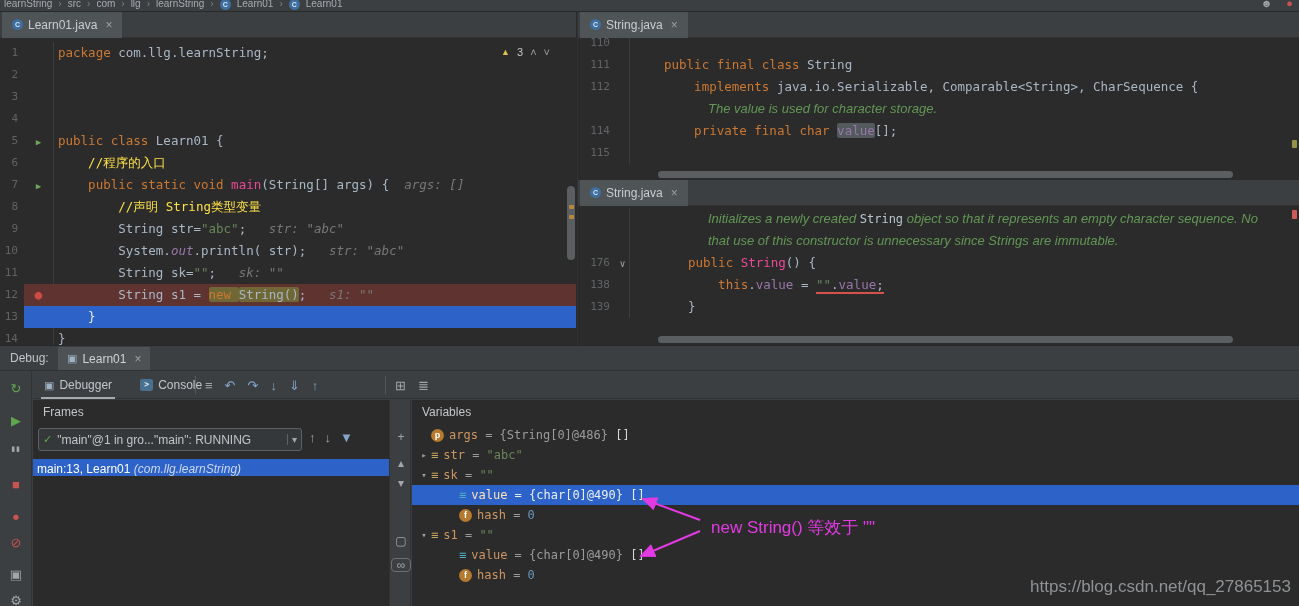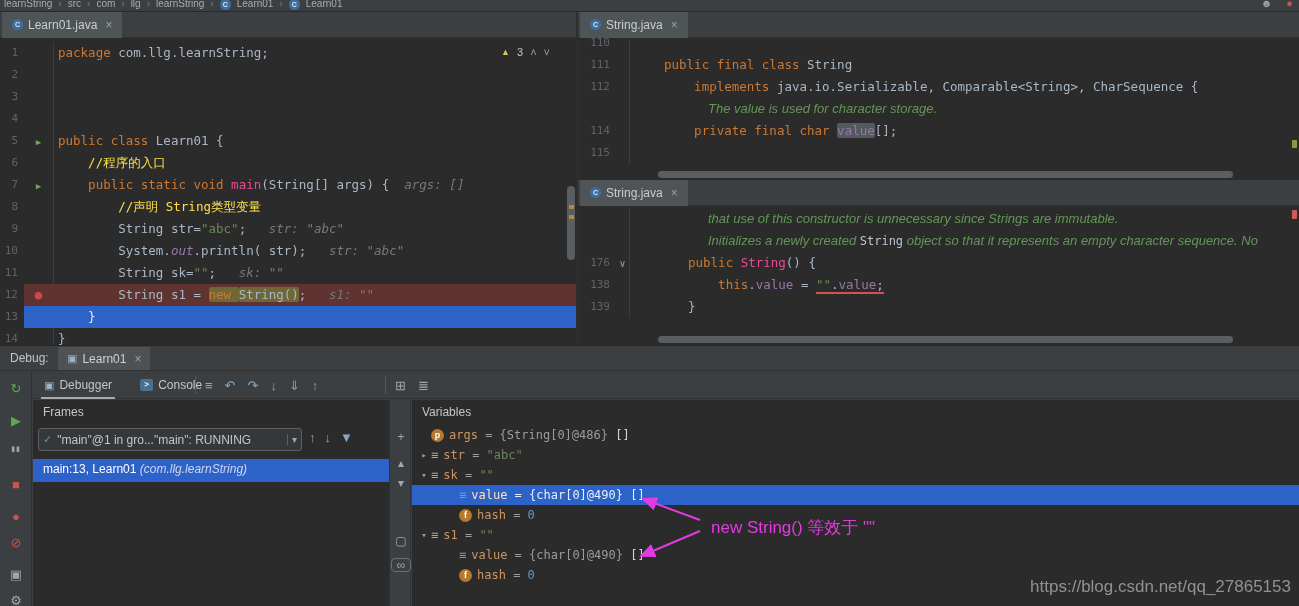--- a/index.html
+++ b/index.html
@@ -120,22 +120,22 @@
   .lstrip .ticon:nth-of-type(8){top:222px}
 
   .frames{position:absolute;left:33px;top:54px;width:357px;bottom:0;background:#2b2b2b;border-right:1px solid #323232}
   .fr-title{position:absolute;left:10px;top:5px;color:#c2c6ca}
   .combo{position:absolute;left:5px;top:28px;width:264px;height:23px;background:#34383a;border:1px solid #5e6163;
          border-radius:3px;display:flex;align-items:center;gap:5px;padding:0 4px;cursor:pointer}
   .combo-check{color:#5ea74f;font-size:11px}
   .combo-text{flex:1;font-size:12px;color:#c2c6ca;white-space:nowrap;overflow:hidden}
   .combo-caret{color:#a2a6aa;border-left:1px solid #5e6163;padding-left:4px;font-size:10px}
   .fr-nav{position:absolute;left:276px;top:30px;display:flex;gap:9px}
-  .frame-row{position:absolute;left:0;right:0;top:59px;height:23px;line-height:21px;background:#2d62c8;color:#ffffff;
-             padding-left:10px;font-size:12px;white-space:nowrap;cursor:pointer}
+  .frame-row{position:absolute;left:0;right:0;top:59px;height:17px;line-height:21px;background:#2d62c8;color:#ffffff;
+             padding-left:4px;font-size:12px;white-space:nowrap;cursor:pointer}
   .frame-pkg{font-style:italic;color:#cdd8f0}
 
   .mstrip{position:absolute;left:391px;top:54px;width:20px;bottom:0;background:#3c3f41;border-right:1px solid #323232}
   .mstrip .ticon{position:absolute;left:0;width:20px;text-align:center;font-size:12px}
   .mstrip .ticon:nth-of-type(1){top:30px}
   .mstrip .ticon:nth-of-type(2){top:56px}
   .mstrip .ticon:nth-of-type(3){top:76px}
   .mstrip .ticon:nth-of-type(4){top:134px}
   .mstrip .ticon:nth-of-type(5){top:158px}
 
@@ -250,22 +250,22 @@
 
   <div class="abs ed ed-rb">
     <div class="etabbar">
       <div class="etab">
         <span class="cls-ico">C</span>
         <span>String.java</span>
         <span class="etab-x">×</span>
       </div>
     </div>
     <div class="rows">
+        <div class="row docline"><span class="ln"></span><span class="mk"></span><span class="code"><span class="tk doc">Initializes a newly created </span><span class="tk doccode">String</span><span class="tk doc"> object so that it represents an empty character sequence. No</span></span></div>
         <div class="row docline"><span class="ln"></span><span class="mk"></span><span class="code"><span class="tk doc">that use of this constructor is unnecessary since Strings are immutable.</span></span></div>
-        <div class="row docline"><span class="ln"></span><span class="mk"></span><span class="code"><span class="tk doc">Initializes a newly created </span><span class="tk doccode">String</span><span class="tk doc"> object so that it represents an empty character sequence. No</span></span></div>
         <div class="row "><span class="ln">176</span><span class="mk"><span class="m-fold">∨</span></span><span class="code"><span class="tk kw">public </span><span class="tk mth">String</span><span class="tk pl">() {</span></span></div>
         <div class="row "><span class="ln">138</span><span class="mk"></span><span class="code"><span class="tk pl">    </span><span class="tk kw">this</span><span class="tk pl">.</span><span class="tk fld">value</span><span class="tk pl"> = </span><span class="tk str err">""</span><span class="tk pl err">.</span><span class="tk fld err">value</span><span class="tk pl err">;</span></span></div>
         <div class="row "><span class="ln">139</span><span class="mk"></span><span class="code"><span class="tk pl">}</span></span></div>
       </div>
     <div class="hthumb"></div>
     <div class="stripe st-red"></div>
   </div>
 
   <div class="abs debug">
     <span class="dbg-label">Debug:</span>

